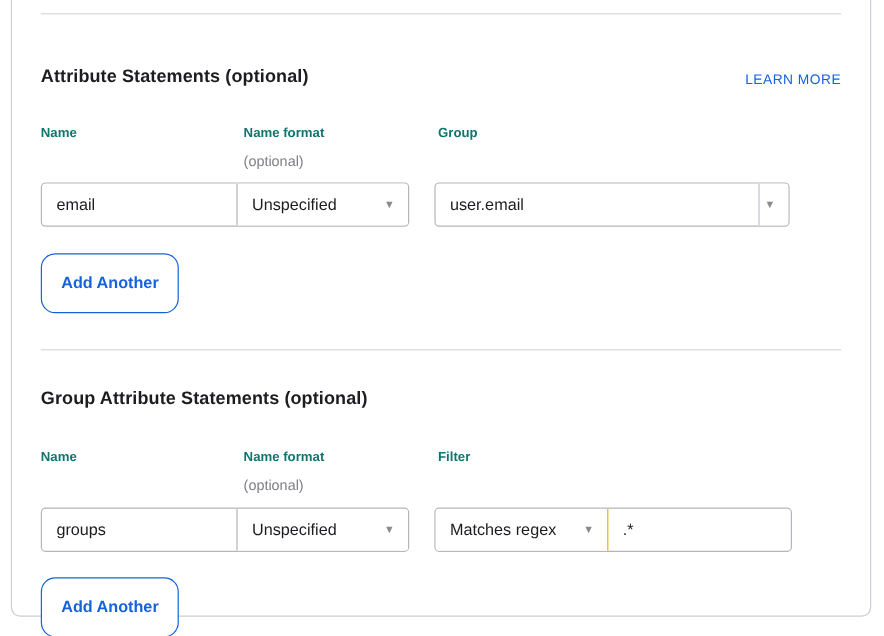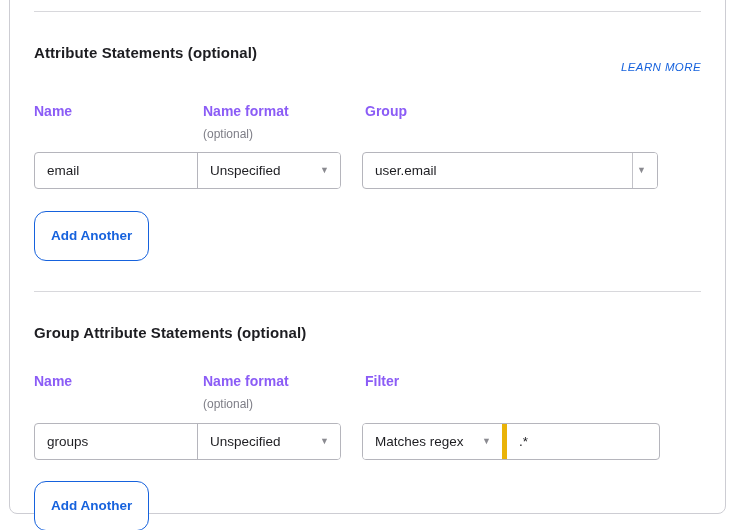--- a/index.html
+++ b/index.html
@@ -24,52 +24,51 @@
     border: none;
     height: 1px;
     background: #d8d8dc;
     margin-top: 34px;
   }
   .divider.mid { margin-top: 30px; }
 
   .section-header {
     display: flex;
     justify-content: space-between;
-    align-items: flex-start;
+    align-items: flex-end;
     margin-top: 31px;
   }
   .section-title {
     font-size: 15px;
     line-height: 20px;
     font-weight: bold;
     letter-spacing: .1px;
     color: #1d1d21;
   }
   .learn-more {
     font-size: 11.5px;
     line-height: 14px;
     letter-spacing: .4px;
     color: #1662dd;
     text-decoration: none;
     margin-top: 17px;
     cursor: pointer;
-    font-style: italic;
   }
 
   .labels-row {
     display: grid;
     grid-template-columns: 169px 162px auto;
     margin-top: 29px;
   }
   .labels-row.second { margin-top: 30px; }
   .col-label {
-    font-size: 14px;
+    font-size: 11px;
     line-height: 16px;
     font-weight: bold;
-    color: #8b5cf6;
+    color: #0f766e;
   }
   .optional-row {
     display: grid;
     grid-template-columns: 169px 162px auto;
     margin-top: 8px;
   }
   .optional-note {
     grid-column: 2;
     font-size: 12px;
     line-height: 14px;
@@ -161,21 +160,21 @@
     width: 298px;
     height: 37px;
     border: 1px solid #b5b5bc;
     border-radius: 4px;
     background: #fff;
     overflow: hidden;
   }
   .filter-group .fake-select {
     flex: 0 0 144px;
     border-left: none;
-    border-right: 5px solid #eab308;
+    border-right: 1px solid #eab308;
   }
   .filter-group .text-input {
     border: none;
     outline: none;
     flex: 1;
     padding: 0 12px;
     font-family: "Liberation Sans", sans-serif;
     font-size: 13.5px;
     color: #1d1d21;
     background: transparent;

